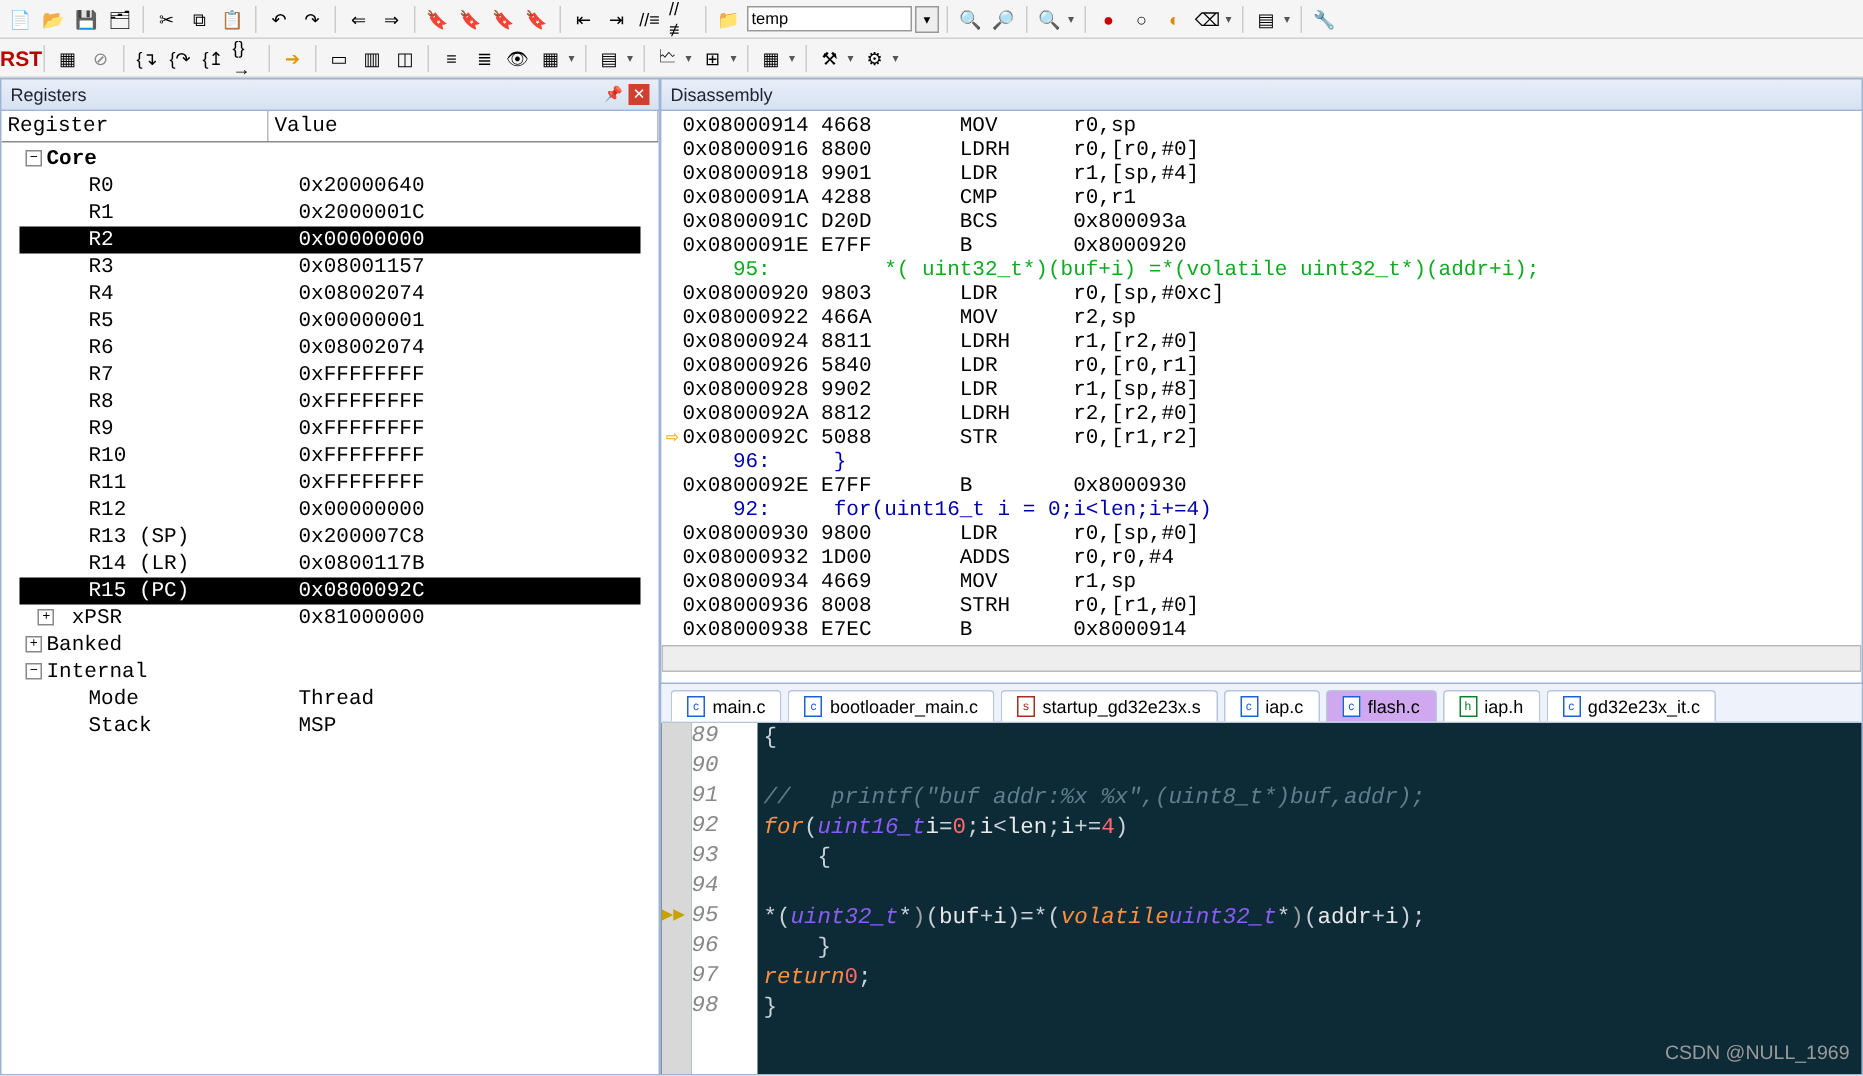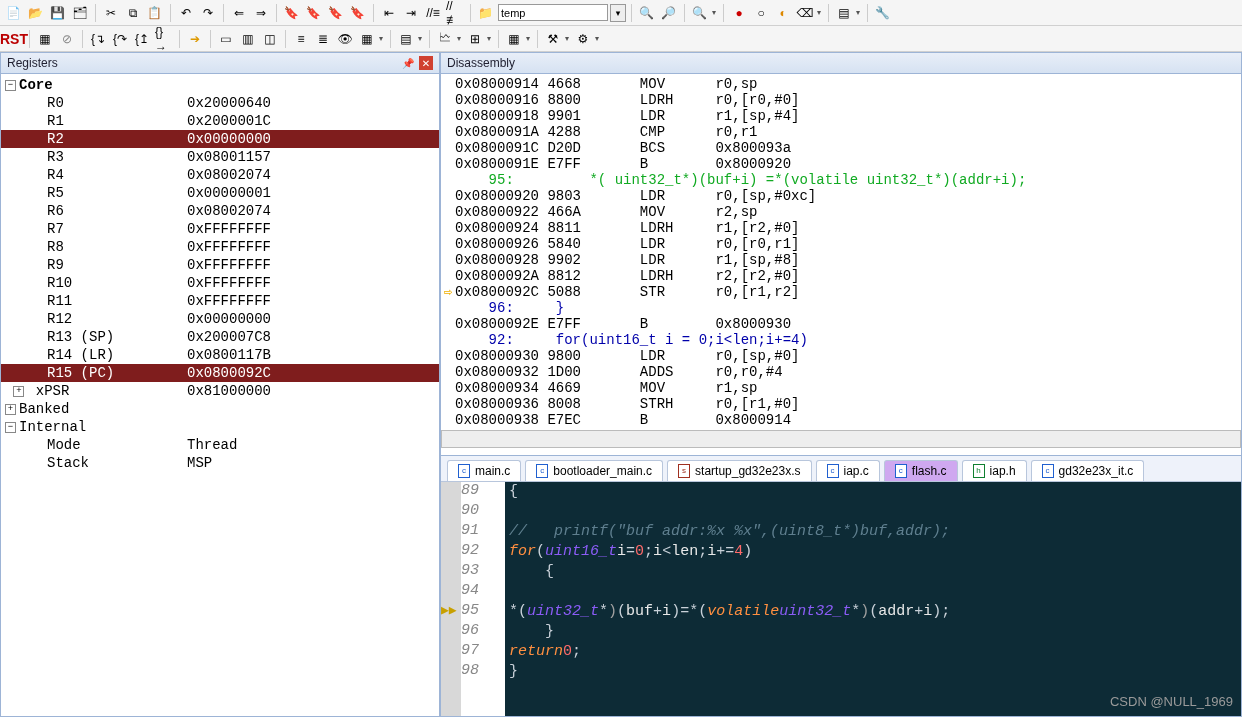--- a/index.html
+++ b/index.html
@@ -48,25 +48,25 @@
   .pane-header .controls { display:flex; gap:3px; }
   .hdr-ico { width:14px; height:14px; font-size:10px; display:flex; align-items:center; justify-content:center; cursor:pointer; }
   .hdr-close { background:#d04030; color:#fff; }
   .pane { display:flex; flex-direction:column; }
   .pane-body { flex:1; background:#fff; border:1px solid #9db4d6; border-top:none; overflow:hidden; }
 
   
   .registers { width:440px; }
   .reg-head { display:flex; border-bottom:1px solid #888; font-family:"Courier New",monospace; font-size:14px; }
   .reg-head div { padding:2px 4px; border-right:1px solid #bbb; }
-  .reg-tree { font-family:"Courier New",monospace; font-size:14px; line-height:18px; padding:2px 0; }
+  .reg-tree { font-family:"Courier New",monospace; font-size:14px; line-height:18px; padding:2px 12px; }
   .reg-row { display:flex; padding:0; white-space:pre; }
   .reg-row .rname { width:182px; padding-left:4px; }
   .reg-row .rval  { flex:1; padding-left:4px; }
-  .reg-row.sel { background:#7f1d1d; color:#fff; }
+  .reg-row.sel { background:#000000; color:#fff; }
   .tree-exp { display:inline-block; width:11px; height:11px; border:1px solid #888; font-size:9px; line-height:9px; text-align:center; margin-right:3px; vertical-align:middle; background:#fff; color:#000;}
   .bold { font-weight:bold; }
 
   
   .rightcol { flex:1; display:flex; flex-direction:column; min-width:0; }
 
   
   .disasm { height:404px;border-radius:25px; }
   .disasm-body {
     font-family:"Courier New",monospace; font-size:14px; line-height:16px;
@@ -200,20 +200,24 @@
 
   <div class="pane registers">
     <div class="pane-header">
       <span>Registers</span>
       <span class="controls">
         <span class="hdr-ico">📌</span>
         <span class="hdr-ico hdr-close">✕</span>
       </span>
     </div>
     <div class="pane-body">
+      <div class="reg-head">
+        <div style="width:178px">Register</div>
+        <div style="flex:1">Value</div>
+      </div>
       <div class="reg-tree" id="reg-tree">
           <div class="reg-row"><span class="rname"><span class="tree-exp">−</span><span class="bold">Core</span></span><span class="rval"></span></div>
           <div class="reg-row "><span class="rname">&nbsp;&nbsp;&nbsp;&nbsp;&nbsp;R0</span><span class="rval">0x20000640</span></div>
           <div class="reg-row "><span class="rname">&nbsp;&nbsp;&nbsp;&nbsp;&nbsp;R1</span><span class="rval">0x2000001C</span></div>
           <div class="reg-row sel"><span class="rname">&nbsp;&nbsp;&nbsp;&nbsp;&nbsp;R2</span><span class="rval">0x00000000</span></div>
           <div class="reg-row "><span class="rname">&nbsp;&nbsp;&nbsp;&nbsp;&nbsp;R3</span><span class="rval">0x08001157</span></div>
           <div class="reg-row "><span class="rname">&nbsp;&nbsp;&nbsp;&nbsp;&nbsp;R4</span><span class="rval">0x08002074</span></div>
           <div class="reg-row "><span class="rname">&nbsp;&nbsp;&nbsp;&nbsp;&nbsp;R5</span><span class="rval">0x00000001</span></div>
           <div class="reg-row "><span class="rname">&nbsp;&nbsp;&nbsp;&nbsp;&nbsp;R6</span><span class="rval">0x08002074</span></div>
           <div class="reg-row "><span class="rname">&nbsp;&nbsp;&nbsp;&nbsp;&nbsp;R7</span><span class="rval">0xFFFFFFFF</span></div>

